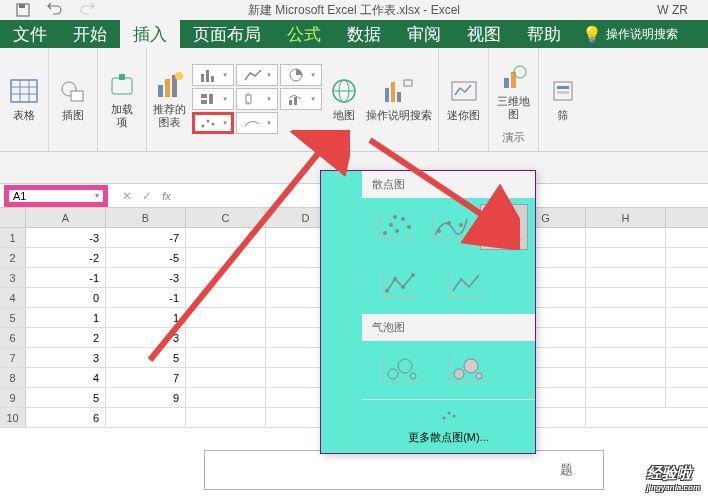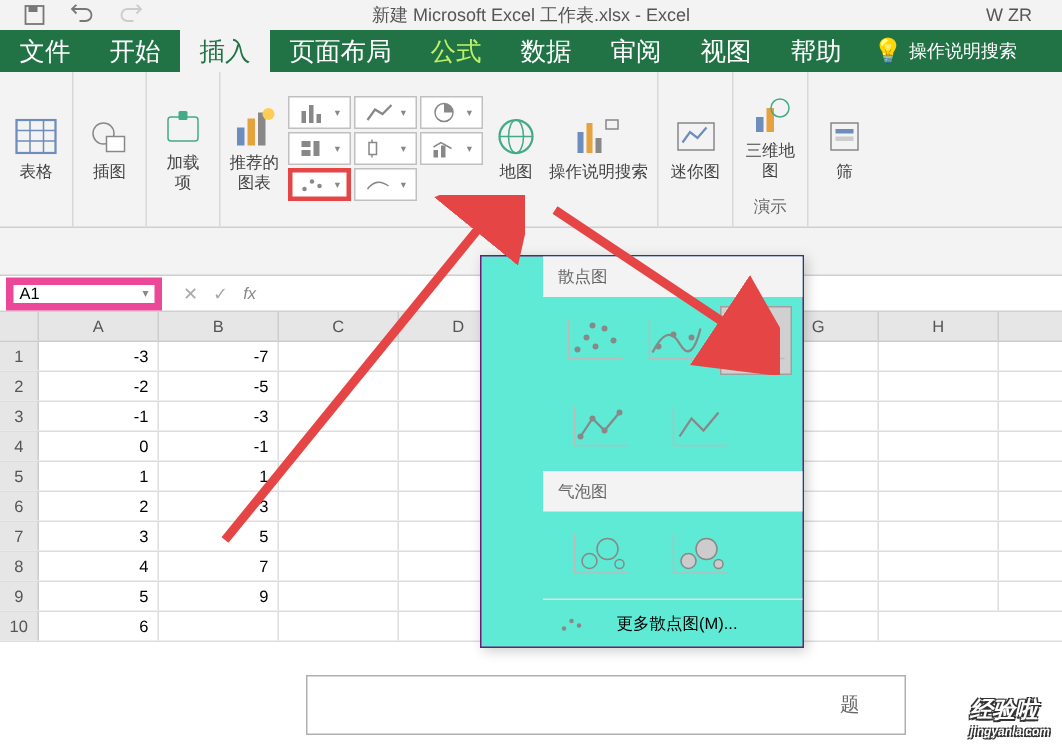--- a/index.html
+++ b/index.html
@@ -43,21 +43,21 @@
     .row { height: 20px; display: flex; border-bottom: 1px solid #ddd; }
     .row-h { width: 26px; background: #e6e6e6; border-right: 1px solid #ccc; display: flex; align-items: center; justify-content: center; font-size: 11px; color: #555; }
     .cell { width: 80px; border-right: 1px solid #ddd; display: flex; align-items: center; justify-content: flex-end; padding: 0 6px; font-size: 11px; }
     
     .chart-popup { position: absolute; left: 320px; top: 170px; width: 216px; background: #5eead4; border: 1px solid #701a75; box-shadow: 2px 2px 8px rgba(0,0,0,0.2); z-index: 10; padding-left: 41px; }
     .popup-header { font-size: 11px; color: #666; padding: 6px 10px; background: #f3f3f3; }
     .popup-row { display: flex; gap: 10px; padding: 6px 10px; }
     .popup-row.has-three { gap: 6px; }
     .chart-option { width: 56px; height: 46px; border: 1px solid transparent; display: flex; align-items: center; justify-content: center; cursor: pointer; }
     .chart-option.hover { background: #d0d0d0; border: 1px solid #a0a0a0; }
-    .popup-footer { font-size: 11px; padding: 8px 10px; border-top: 1px solid #e0e0e0; display: flex; align-items: center; gap: 21px; cursor: pointer; }
+    .popup-footer { font-size: 11px; padding: 8px 10px; border-top: 1px solid #e0e0e0; display: flex; align-items: center; gap: 8px; cursor: pointer; flex-direction: column; }
     
     .arrow-svg { position: absolute; pointer-events: none; z-index: 20; }
     
     .embedded-chart { position: absolute; left: 204px; top: 450px; width: 400px; height: 40px; border: 1px solid #b0b0b0; background: #fff; display: flex; align-items: center; justify-content: flex-end; padding-right: 30px; font-size: 13px; color: #666; }
     
     .watermark { position: absolute; right: 8px; bottom: 8px; font-size: 15px; font-weight: bold; font-style: italic; color: #fff; text-shadow: -1px -1px 0 #333, 1px -1px 0 #333, -1px 1px 0 #333, 1px 1px 0 #333; z-index: 30; pointer-events: none; }
     .watermark-sub { font-size: 8px; display: block; text-align: right; }
   </style>
 </head>
 <body>

